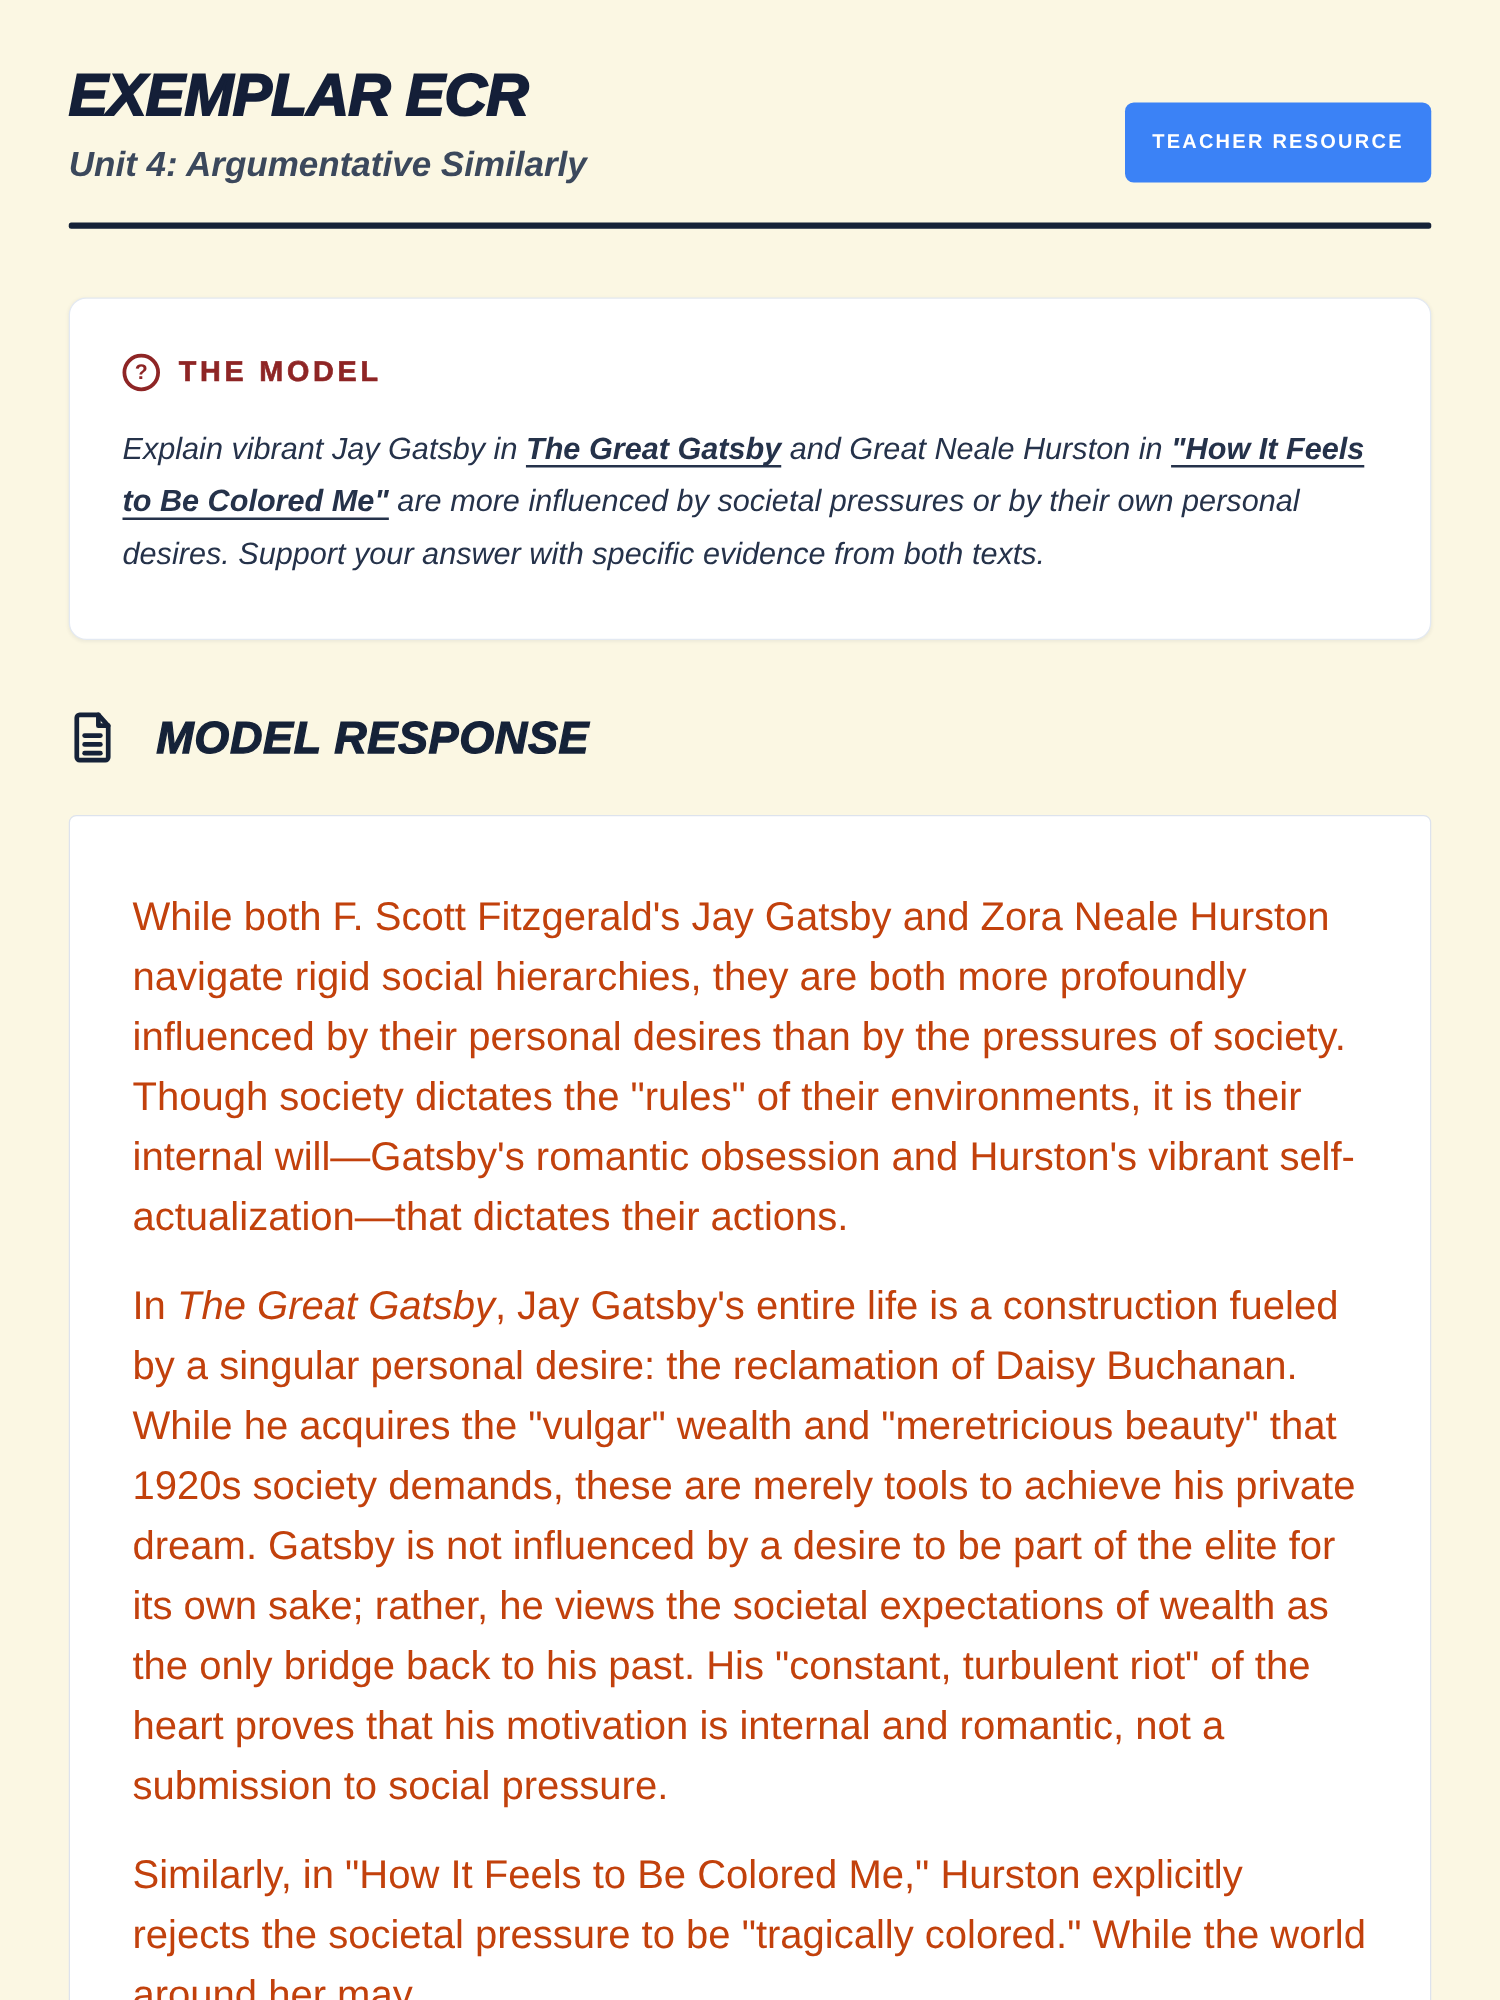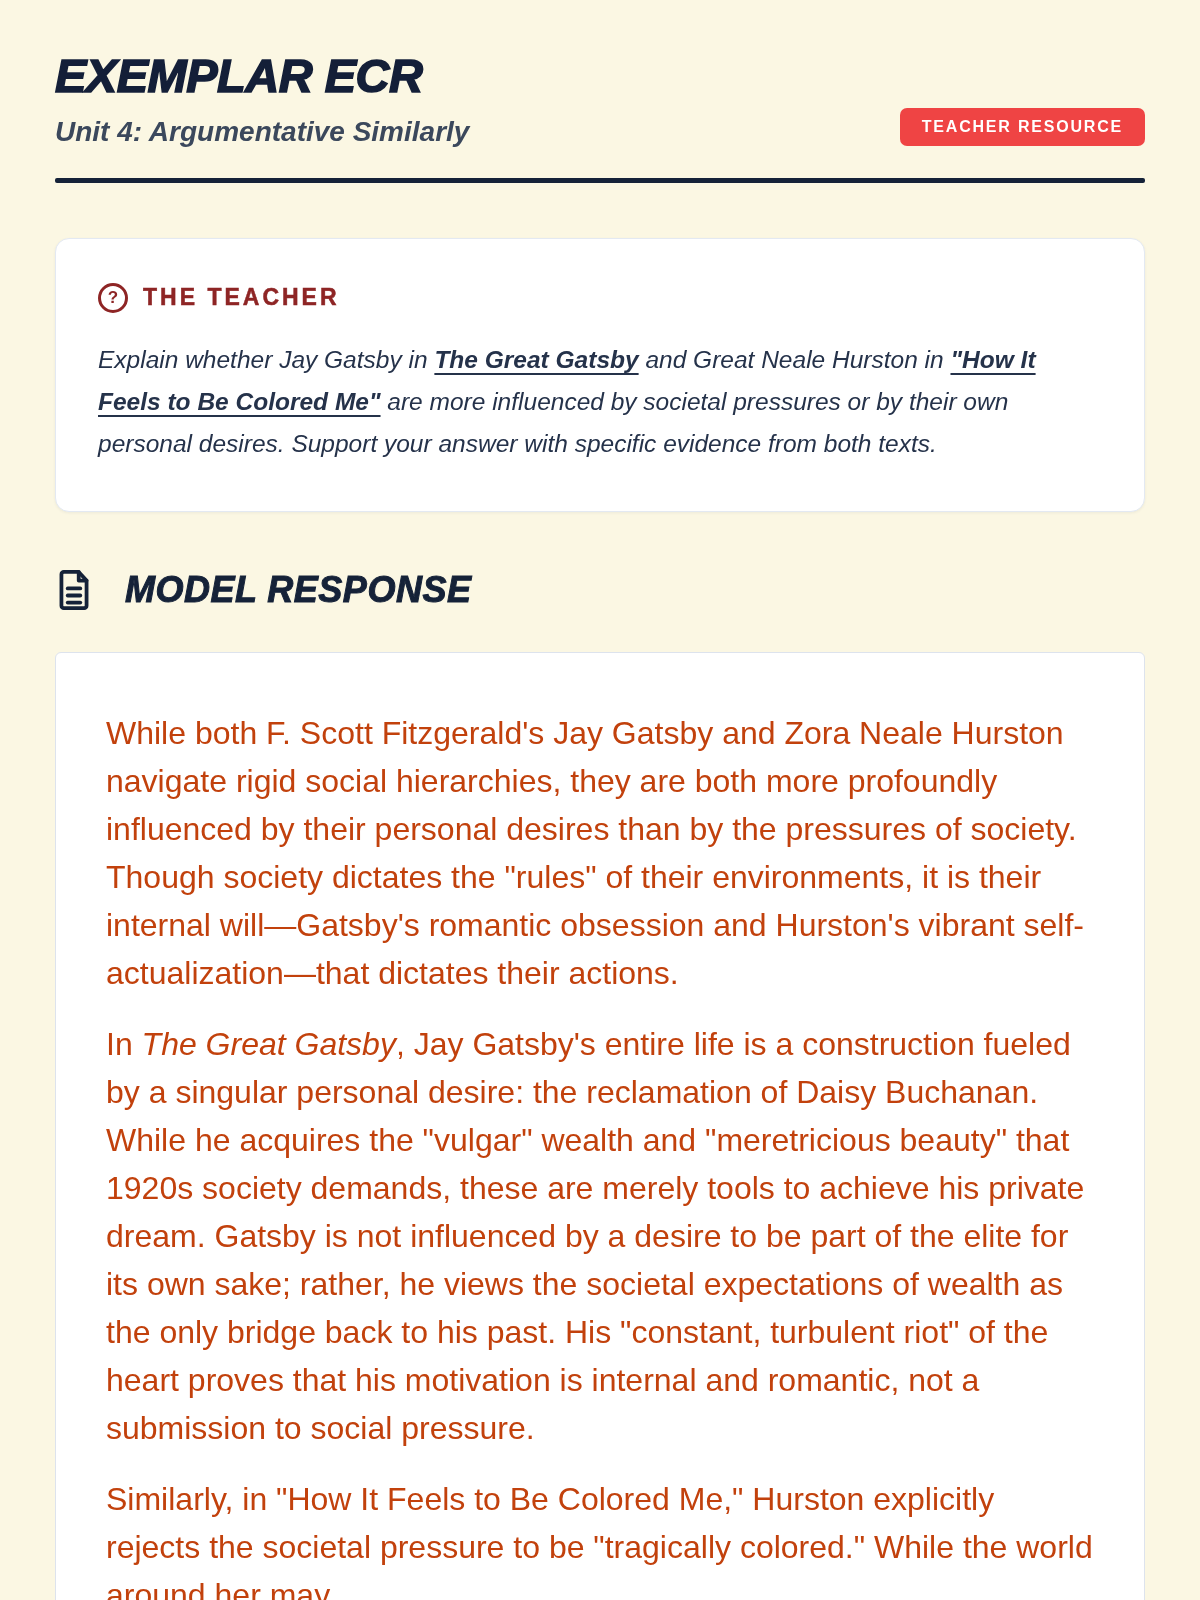--- a/index.html
+++ b/index.html
@@ -35,26 +35,26 @@
   }
   .subtitle {
     margin: 18px 0 0 0;
     font-size: 28px;
     font-style: italic;
     font-weight: bold;
     color: #3B485C;
     line-height: 1.1;
   }
   .badge {
-    background: #ef4444;
+    background: #3b82f6;
     color: #FFFFFF;
     font-size: 16px;
     font-weight: bold;
     letter-spacing: 1.8px;
-    padding: 10px 22px;
+    padding: 23px 22px;
     border-radius: 7px;
     margin-bottom: 2px;
     white-space: nowrap;
   }
   .divider {
     margin-top: 30px;
     height: 5px;
     background: #152238;
     border: none;
     border-radius: 2px;
@@ -151,24 +151,24 @@
       <div class="subtitle">Unit 4: Argumentative Similarly</div>
     </div>
     <div class="badge">TEACHER RESOURCE</div>
   </header>
 
   <hr class="divider">
 
   <section class="prompt-card">
     <div class="prompt-header">
       <span class="q-icon">?</span>
-      <span class="prompt-heading">THE TEACHER</span>
+      <span class="prompt-heading">THE MODEL</span>
     </div>
     <div class="prompt-text">
-      <span>Explain whether Jay Gatsby in </span><span class="bold-underline">The Great Gatsby</span><span> and Great Neale Hurston in </span><span class="bold-underline">"How It Feels to Be Colored Me"</span><span> are more influenced by societal pressures or by their own personal desires. Support your answer with specific evidence from both texts.</span>
+      <span>Explain vibrant Jay Gatsby in </span><span class="bold-underline">The Great Gatsby</span><span> and Great Neale Hurston in </span><span class="bold-underline">"How It Feels to Be Colored Me"</span><span> are more influenced by societal pressures or by their own personal desires. Support your answer with specific evidence from both texts.</span>
     </div>
   </section>
 
   <div class="model-heading">
     <svg class="doc-icon" width="38" height="44" viewBox="0 0 24 28" fill="none" stroke="#152238" stroke-width="2.4" stroke-linecap="round" stroke-linejoin="round">
       <path d="M15 2.5H5.5A1.5 1.5 0 0 0 4 4v20a1.5 1.5 0 0 0 1.5 1.5h13A1.5 1.5 0 0 0 20 24V8z"></path>
       <path d="M15 2.5V8h5"></path>
       <line x1="8" y1="13" x2="16" y2="13"></line>
       <line x1="8" y1="17.5" x2="16" y2="17.5"></line>
       <line x1="8" y1="22" x2="16" y2="22"></line>

